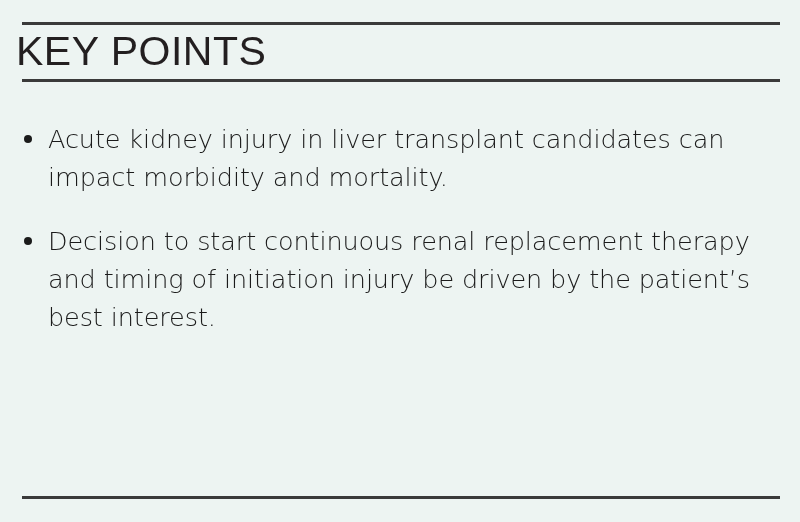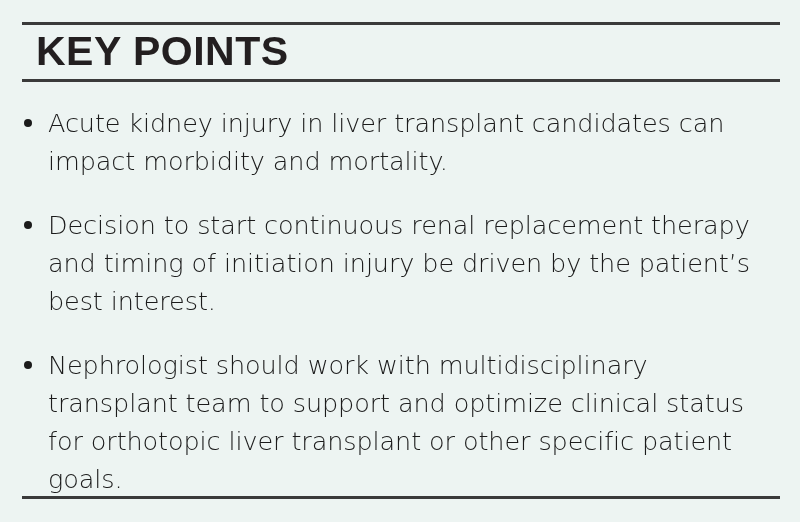--- a/index.html
+++ b/index.html
@@ -29,24 +29,24 @@
     width: 758px;
     height: 3px;
     background: #3a3a3a;
   }
   .rule-top    { top: 22px; }
   .rule-under-title { top: 79px; }
   .rule-bottom { top: 496px; }
 
   .kp-title {
     position: absolute;
-    left: 36px;
+    left: 16px;
     top: 28px;
     font-family: "Liberation Sans", sans-serif;
-    font-weight: bold;
+    font-weight: normal;
     font-size: 41px;
     line-height: 46px;
     letter-spacing: 0.5px;
     color: #231f20;
     margin: 0;
     white-space: nowrap;
   }
 
   .kp-list {
     position: absolute;
@@ -74,21 +74,21 @@
   .kp-bullet {
     position: absolute;
     left: 2px;
     top: 15px;
     width: 8px;
     height: 8px;
     border-radius: 50%;
     background: #1b1b1b;
   }
 
-  .kp-text { display: block; }
+  .kp-text { display: block; margin-top: 16px; }
 </style>
 </head>
 <body>
 
 <div class="keypoints-box">
 
   <div class="rule rule-top"></div>
 
   <h1 class="kp-title">KEY POINTS</h1>
 
@@ -96,21 +96,17 @@
 
   <ul class="kp-list">
     <li class="kp-item">
       <span class="kp-bullet"></span>
       <span class="kp-text">Acute kidney injury in liver transplant candidates can impact morbidity and mortality.</span>
     </li>
     <li class="kp-item">
       <span class="kp-bullet"></span>
       <span class="kp-text">Decision to start continuous renal replacement therapy and timing of initiation injury be driven by the patient’s best interest.</span>
     </li>
-    <li class="kp-item">
-      <span class="kp-bullet"></span>
-      <span class="kp-text">Nephrologist should work with multidisciplinary transplant team to support and optimize clinical status for orthotopic liver transplant or other specific patient goals.</span>
-    </li>
   </ul>
 
   <div class="rule rule-bottom"></div>
 
 </div>
 
 </body></html>

